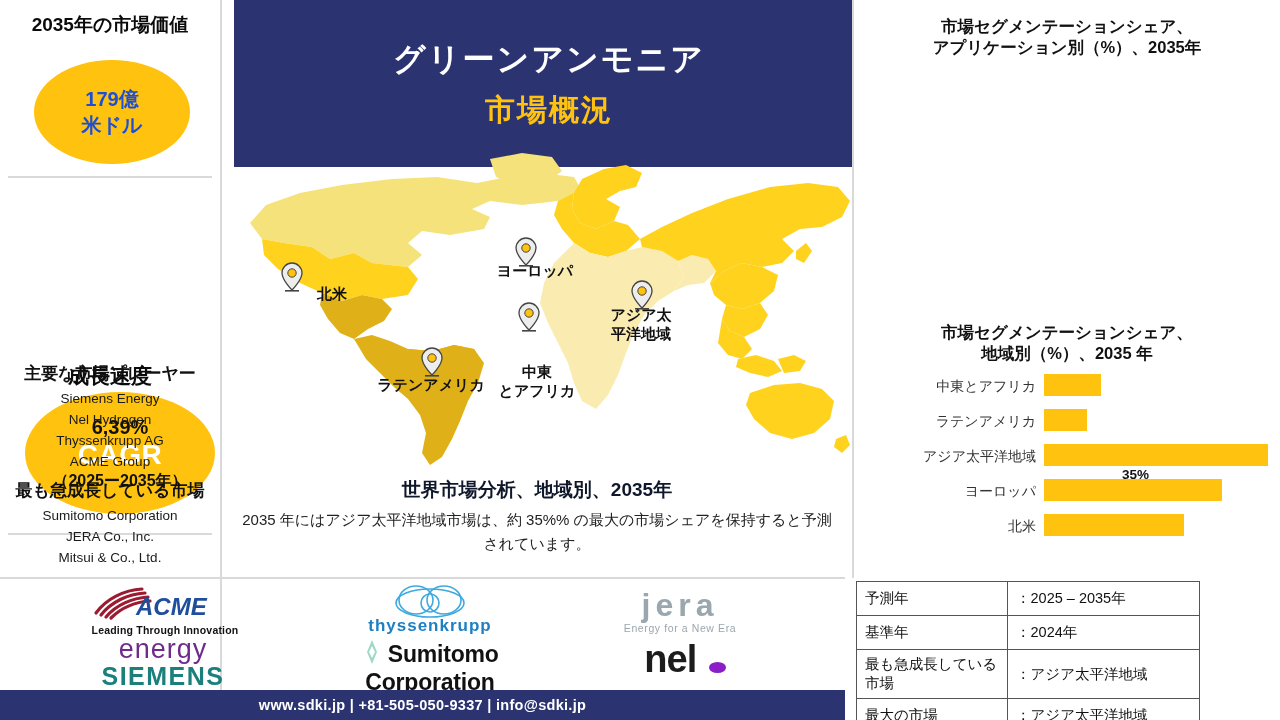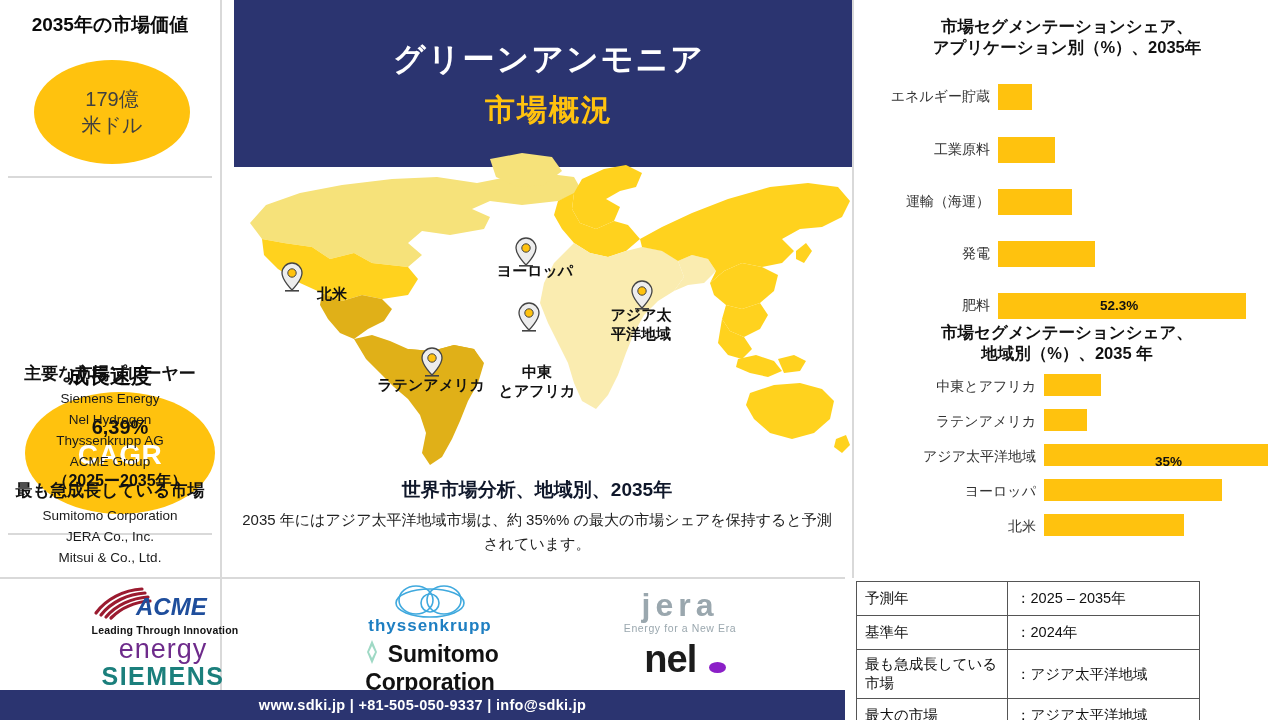--- a/index.html
+++ b/index.html
@@ -16,21 +16,21 @@
            border-right:2px solid #d9d9d9;box-sizing:border-box;}
   .sb-block{position:relative;box-sizing:border-box;}
   .sb-div{position:absolute;left:8px;right:8px;height:2px;background:#d9d9d9;}
 
   .sb-title{text-align:center;font-weight:bold;color:#0b0b0b;}
   .ellipse{border-radius:50%;background:#FFC20E;display:flex;flex-direction:column;
            align-items:center;justify-content:center;text-align:center;}
 
   .mv-title{font-size:19px;line-height:22px;padding-top:14px;}
   .mv-ell{position:absolute;left:34px;top:60px;width:156px;height:104px;}
-  .mv-ell .t{color:#404040;font-size:20px;font-weight:normal;line-height:26px;}
+  .mv-ell .t{color:#1d4ed8;font-size:20px;font-weight:bold;line-height:26px;}
 
   .gr-title{font-size:21px;line-height:24px;position:absolute;left:0;right:0;top:186px;}
   .gr-ell{position:absolute;left:25px;top:214px;width:190px;height:122px;}
   .gr-ell .p{color:#111;font-size:20px;font-weight:bold;line-height:24px;}
   .gr-ell .c{color:#ffffff;font-size:28px;font-weight:bold;line-height:32px;letter-spacing:.5px;}
   .gr-ell .y{color:#111;font-size:16px;font-weight:bold;line-height:20px;}
 
   .players-h{font-size:17px;font-weight:bold;text-align:center;}
   .players li{list-style:none;text-align:center;font-size:13.5px;line-height:21px;color:#1a1a1a;}
   .players ul{margin:0;padding:0;}
@@ -267,48 +267,20 @@
   </div>
 
   <div class="right">
 
     <div class="chart" style="height:340px;">
       <div class="ch-title" style="padding-top:16px;">
         <div>市場セグメンテーションシェア、</div>
         <div>アプリケーション別（%）、2035年</div>
       </div>
 
-      <div style="position:relative;margin-top:12px;height:260px;">
-
-        <div style="position:absolute;top:14px;left:0;right:0;height:26px;">
-          <div class="bl" style="left:10px;width:126px;top:4px;">エネルギー貯蔵</div>
-          <div class="bar" style="left:144px;width:34px;"></div>
-        </div>
-
-        <div style="position:absolute;top:67px;left:0;right:0;height:26px;">
-          <div class="bl" style="left:10px;width:126px;top:4px;">工業原料</div>
-          <div class="bar" style="left:144px;width:57px;"></div>
-        </div>
-
-        <div style="position:absolute;top:119px;left:0;right:0;height:26px;">
-          <div class="bl" style="left:10px;width:126px;top:4px;">運輸（海運）</div>
-          <div class="bar" style="left:144px;width:74px;"></div>
-        </div>
-
-        <div style="position:absolute;top:171px;left:0;right:0;height:26px;">
-          <div class="bl" style="left:10px;width:126px;top:4px;">発電</div>
-          <div class="bar" style="left:144px;width:97px;"></div>
-        </div>
-
-        <div style="position:absolute;top:223px;left:0;right:0;height:26px;">
-          <div class="bl" style="left:10px;width:126px;top:4px;">肥料</div>
-          <div class="bar" style="left:144px;width:248px;"></div>
-          <div class="barval" style="left:246px;top:5px;">52.3%</div>
-        </div>
-      </div>
     </div>
 
     <div class="chart" style="height:236px;margin-top:-18px;">
       <div class="ch-title">
         <div>市場セグメンテーションシェア、</div>
         <div>地域別（%）、2035 年</div>
       </div>
 
       <div style="position:relative;margin-top:10px;height:175px;">
 
@@ -318,21 +290,21 @@
         </div>
 
         <div style="position:absolute;top:35px;left:0;right:0;height:24px;">
           <div class="bl" style="left:30px;width:152px;top:4px;">ラテンアメリカ</div>
           <div class="bar" style="left:190px;width:43px;height:22px;"></div>
         </div>
 
         <div style="position:absolute;top:70px;left:0;right:0;height:24px;">
           <div class="bl" style="left:10px;width:172px;top:4px;">アジア太平洋地域</div>
           <div class="bar" style="left:190px;width:224px;height:22px;"></div>
-          <div class="barval" style="left:268px;top:10px;margin-left:33px;">35%</div>
+          <div class="barval" style="left:268px;top:23px;">35%</div>
         </div>
 
         <div style="position:absolute;top:105px;left:0;right:0;height:24px;">
           <div class="bl" style="left:30px;width:152px;top:4px;">ヨーロッパ</div>
           <div class="bar" style="left:190px;width:178px;height:22px;"></div>
         </div>
 
         <div style="position:absolute;top:140px;left:0;right:0;height:24px;">
           <div class="bl" style="left:30px;width:152px;top:4px;">北米</div>
           <div class="bar" style="left:190px;width:140px;height:22px;"></div>

